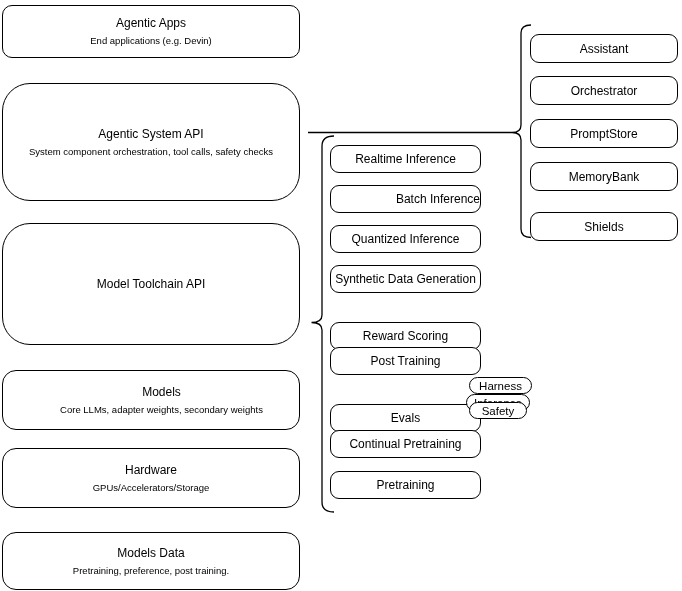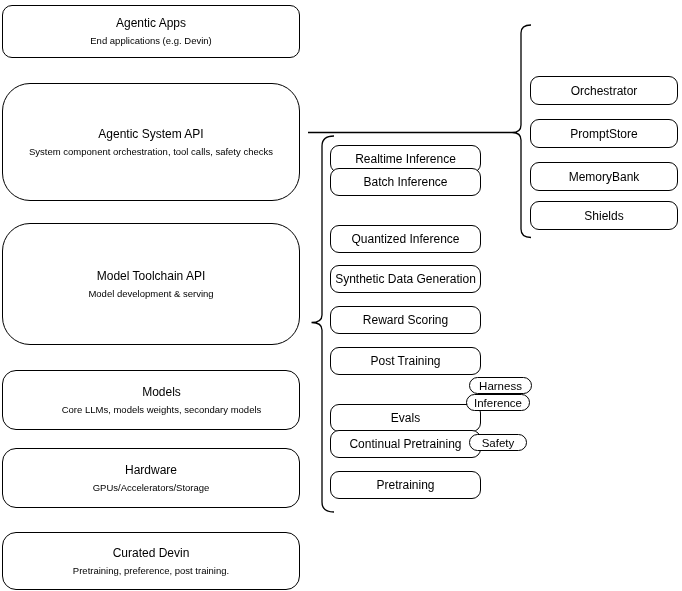--- a/index.html
+++ b/index.html
@@ -78,51 +78,50 @@
     <div class="bsub">End applications (e.g. Devin)</div>
   </div>
 
   <div class="lbox" style="top:83px;height:118px;border-radius:28px;">
     <div class="btitle">Agentic System API</div>
     <div class="bsub">System component orchestration, tool calls, safety checks</div>
   </div>
 
   <div class="lbox" style="top:223px;height:122px;border-radius:28px;">
     <div class="btitle">Model Toolchain API</div>
-    <div class="bsub">Model development &amp; serving</div>
   </div>
 
   <div class="lbox" style="top:370px;height:60px;border-radius:14px;padding-left:21px;">
     <div class="btitle">Models</div>
-    <div class="bsub">Core LLMs, models weights, secondary models</div>
+    <div class="bsub">Core LLMs, adapter weights, secondary weights</div>
   </div>
 
   <div class="lbox" style="top:448px;height:60px;border-radius:14px;">
     <div class="btitle">Hardware</div>
     <div class="bsub">GPUs/Accelerators/Storage</div>
   </div>
 
   <div class="lbox" style="top:532px;height:58px;border-radius:14px;">
-    <div class="btitle">Curated Devin</div>
+    <div class="btitle">Models Data</div>
     <div class="bsub">Pretraining, preference, post training.</div>
   </div>
 
   <div class="mbox" style="top:145px;">
     <span>Realtime Inference</span>
   </div>
-  <div class="mbox" style="top:168px;">
+  <div class="mbox" style="top:185px;justify-content:flex-end;">
     <span>Batch Inference</span>
   </div>
   <div class="mbox" style="top:225px;">
     <span>Quantized Inference</span>
   </div>
   <div class="mbox" style="top:265px;">
     <span>Synthetic Data Generation</span>
   </div>
-  <div class="mbox" style="top:306px;">
+  <div class="mbox" style="top:322px;">
     <span>Reward Scoring</span>
   </div>
   <div class="mbox" style="top:347px;">
     <span>Post Training</span>
   </div>
   <div class="mbox" style="top:388px;margin-top:16px;">
     <span>Evals</span>
   </div>
   <div class="mbox" style="top:430px;">
     <span>Continual Pretraining</span>
@@ -130,30 +129,33 @@
   <div class="mbox" style="top:471px;">
     <span>Pretraining</span>
   </div>
 
   <div class="pill" style="left:469px;top:377px;width:63px;">
     <span>Harness</span>
   </div>
   <div class="pill" style="left:466px;top:394px;width:64px;">
     <span>Inference</span>
   </div>
-  <div class="pill" style="left:469px;top:434px;width:58px;text-align:right;">
+  <div class="pill" style="left:469px;top:402px;width:58px;text-align:right;">
     <span>Safety</span>
   </div>
 
+  <div class="rbox" style="top:34px;">
+    <span>Assistant</span>
+  </div>
   <div class="rbox" style="top:76px;">
     <span>Orchestrator</span>
   </div>
   <div class="rbox" style="top:119px;">
     <span>PromptStore</span>
   </div>
   <div class="rbox" style="top:162px;">
     <span>MemoryBank</span>
   </div>
-  <div class="rbox" style="top:201px;">
+  <div class="rbox" style="top:212px;">
     <span>Shields</span>
   </div>
 
 </div>
 
 </body></html>

